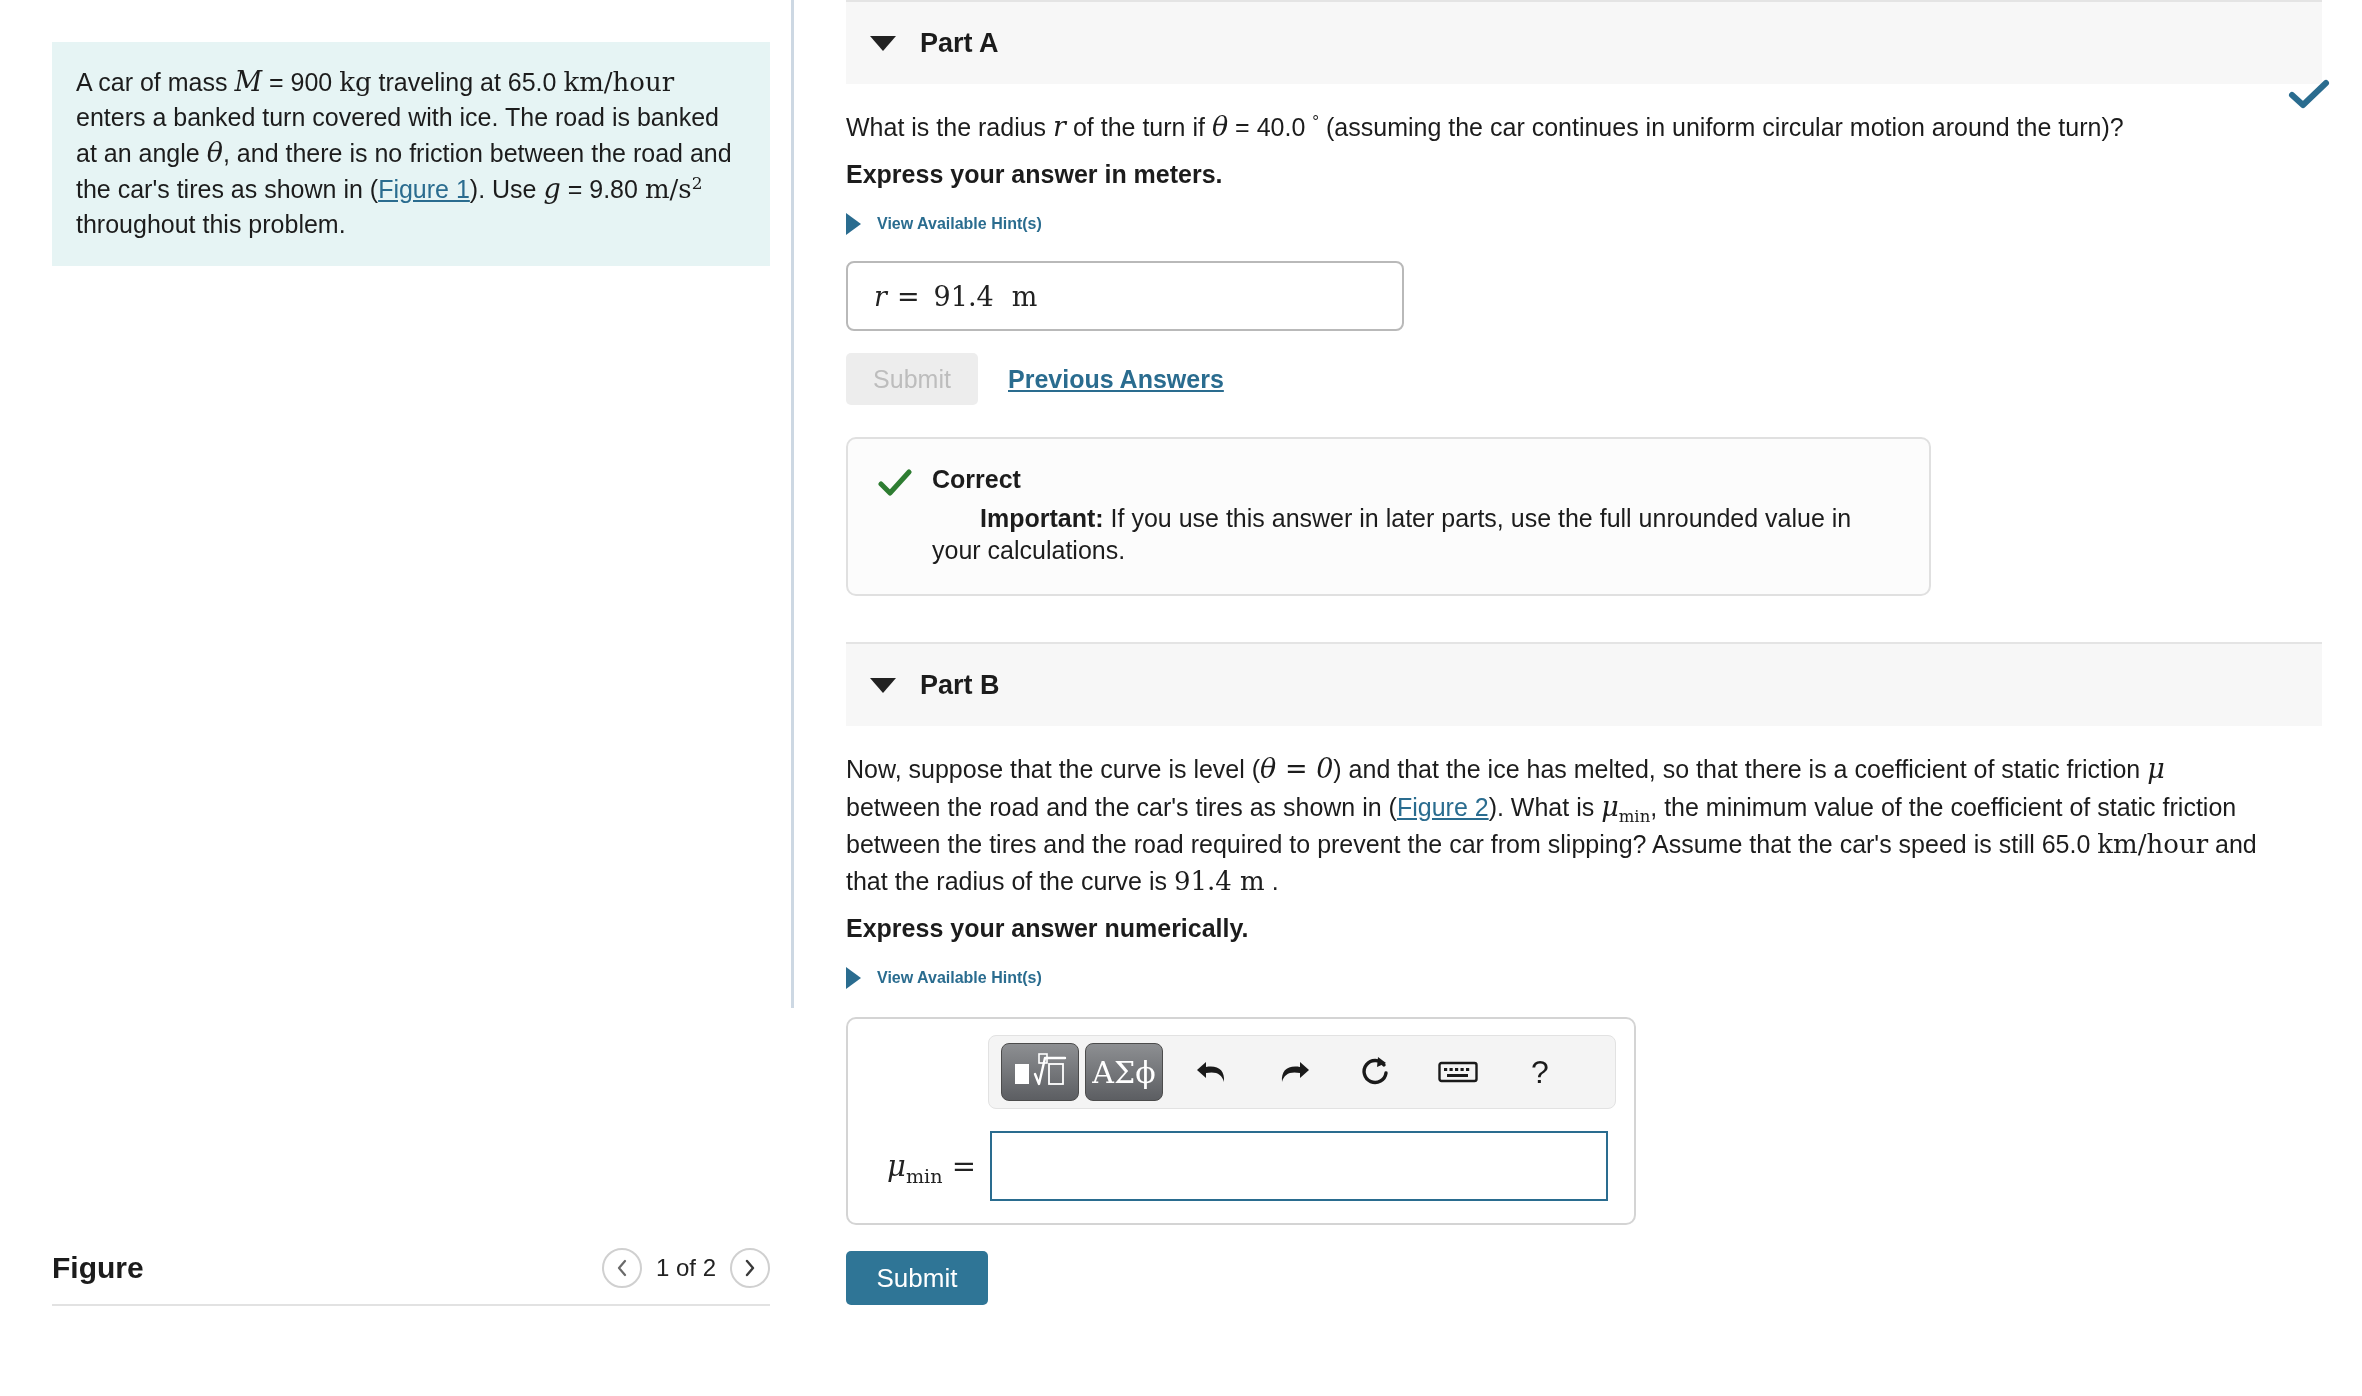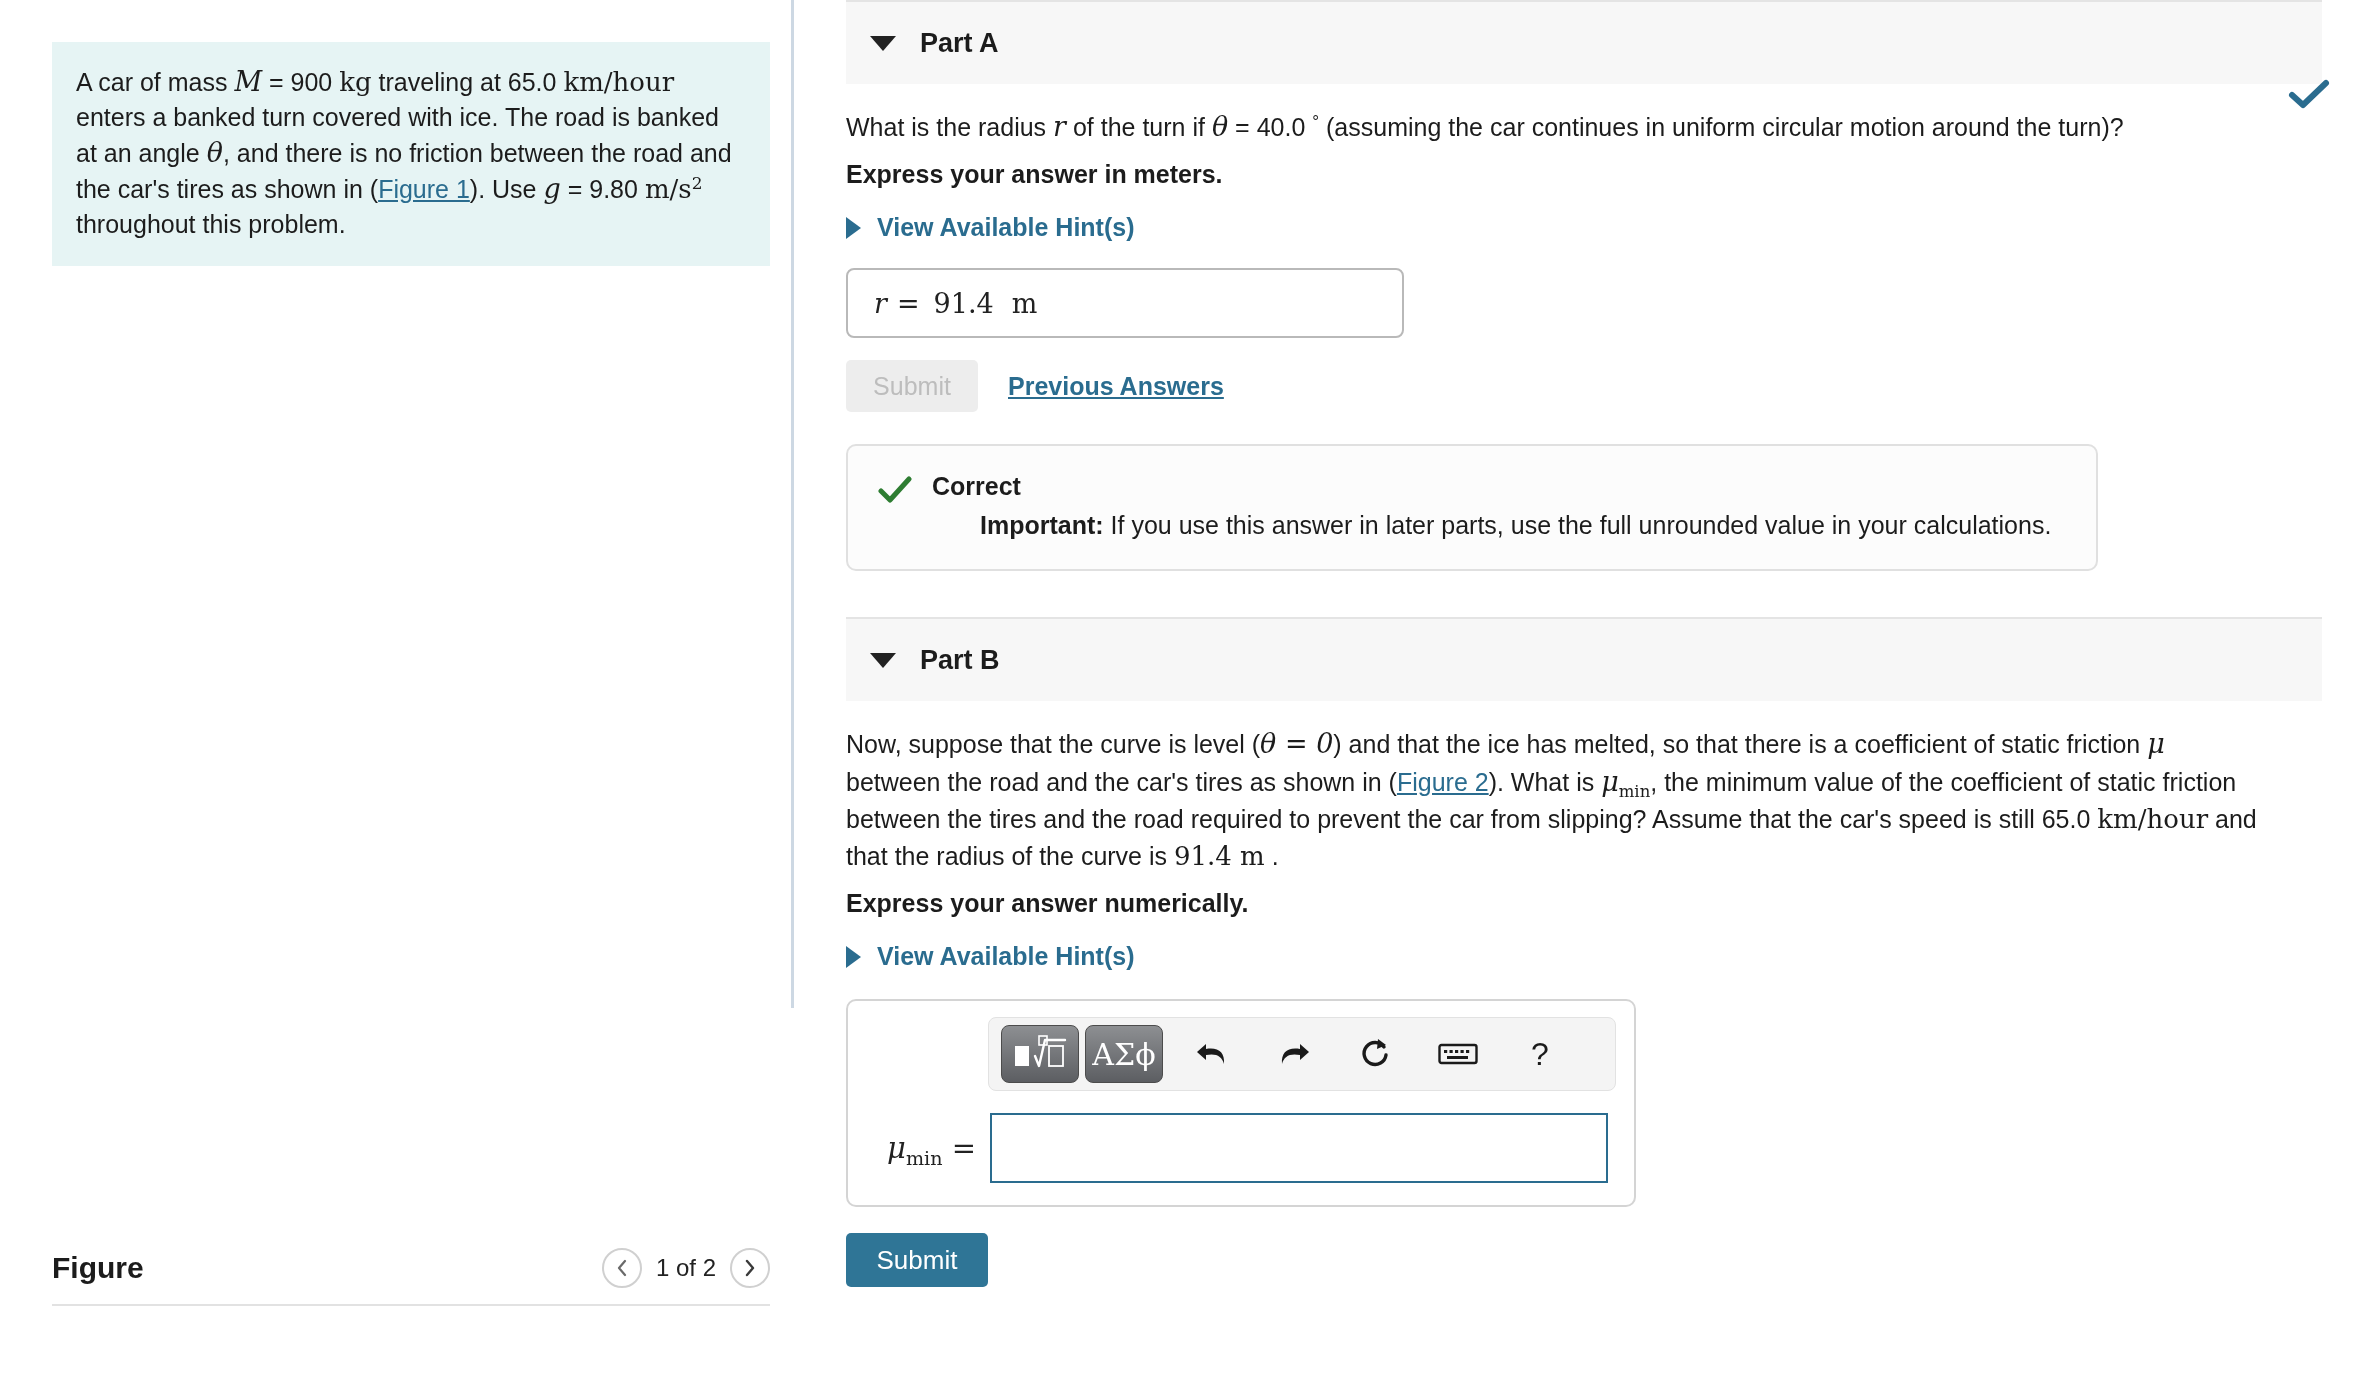--- a/index.html
+++ b/index.html
@@ -181,21 +181,21 @@
     width: 320px;
   }
   .hint-caret {
     width: 0; height: 0;
     border-top: 11px solid transparent;
     border-bottom: 11px solid transparent;
     border-left: 15px solid #2a6c8f;
     margin-right: 16px;
   }
   .hint-text {
-    font-size: 25px;
+    font-size: 16px;
     font-weight: bold;
     color: #2a6c8f;
   }
 
   
   .ans-box-a {
     margin-top: 26px;
     width: 558px;
     height: 70px;
     border: 2px solid #b9b9b9;
@@ -241,21 +241,21 @@
   .link-prev {
     font-size: 25px;
     font-weight: bold;
     color: #2a6c8f;
     text-decoration: underline;
     cursor: pointer;
   }
 
   .feedback-box {
     margin-top: 32px;
-    width: 1252px;
+    width: 1085px;
     border: 2px solid #e0e0e0;
     border-radius: 10px;
     background: #fcfcfc;
     padding: 26px 30px 28px 30px;
     box-sizing: border-box;
     display: flex;
   }
   .fb-check {
     margin-right: 20px;
     margin-top: 4px;

